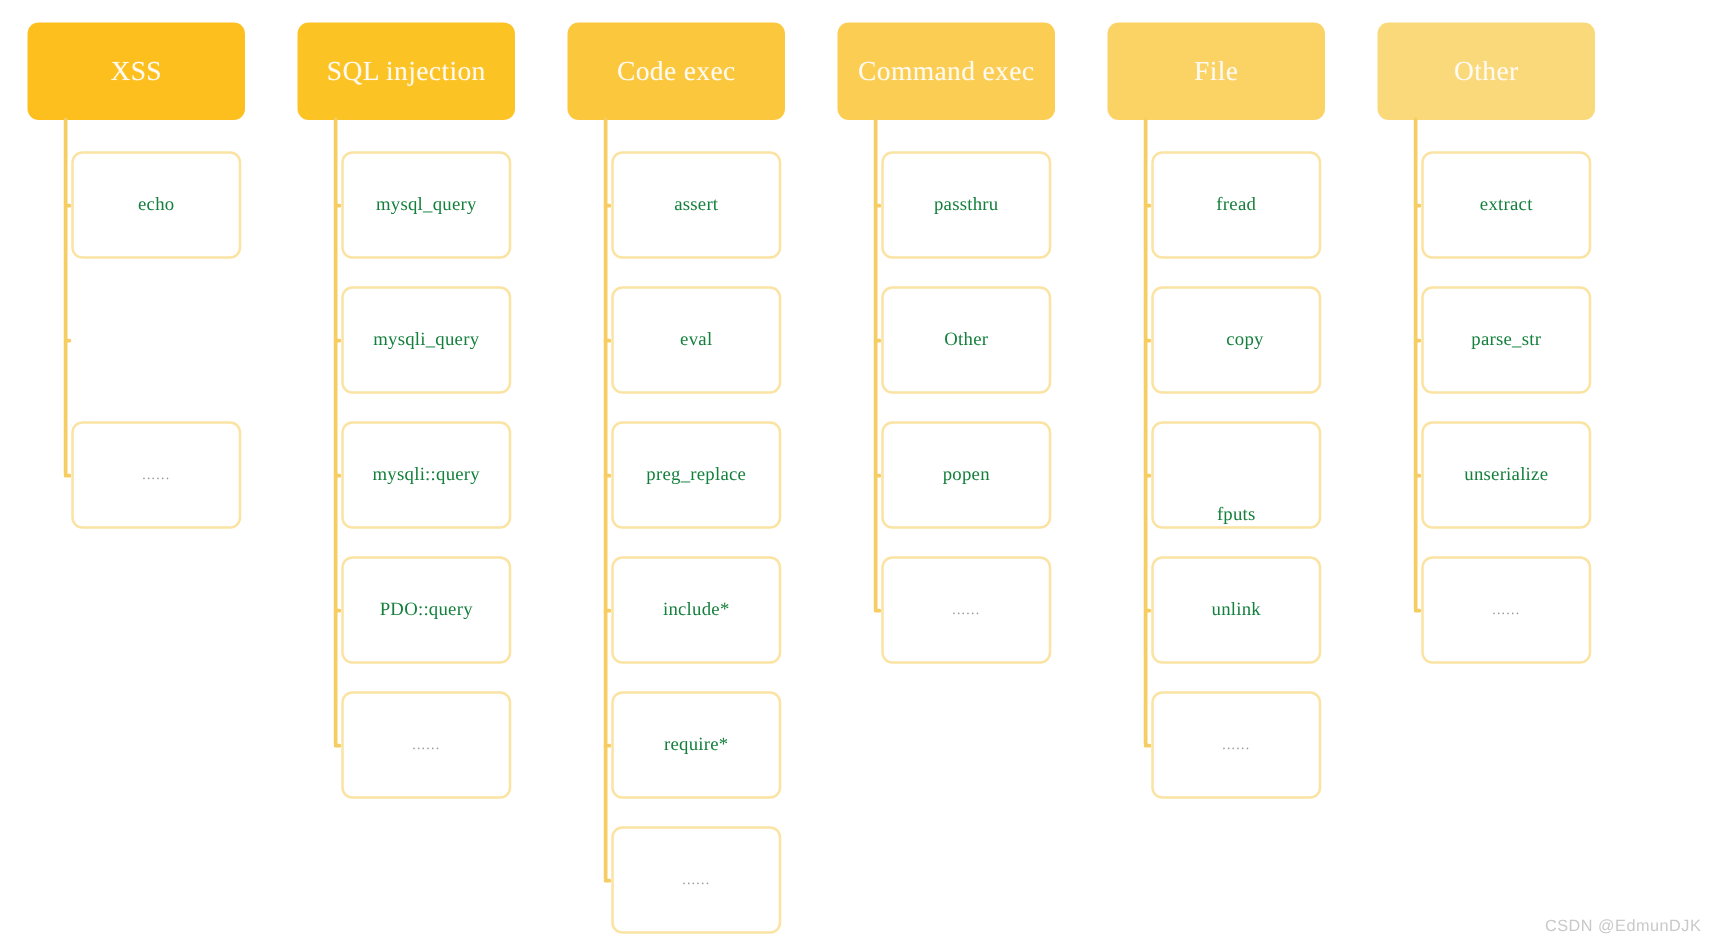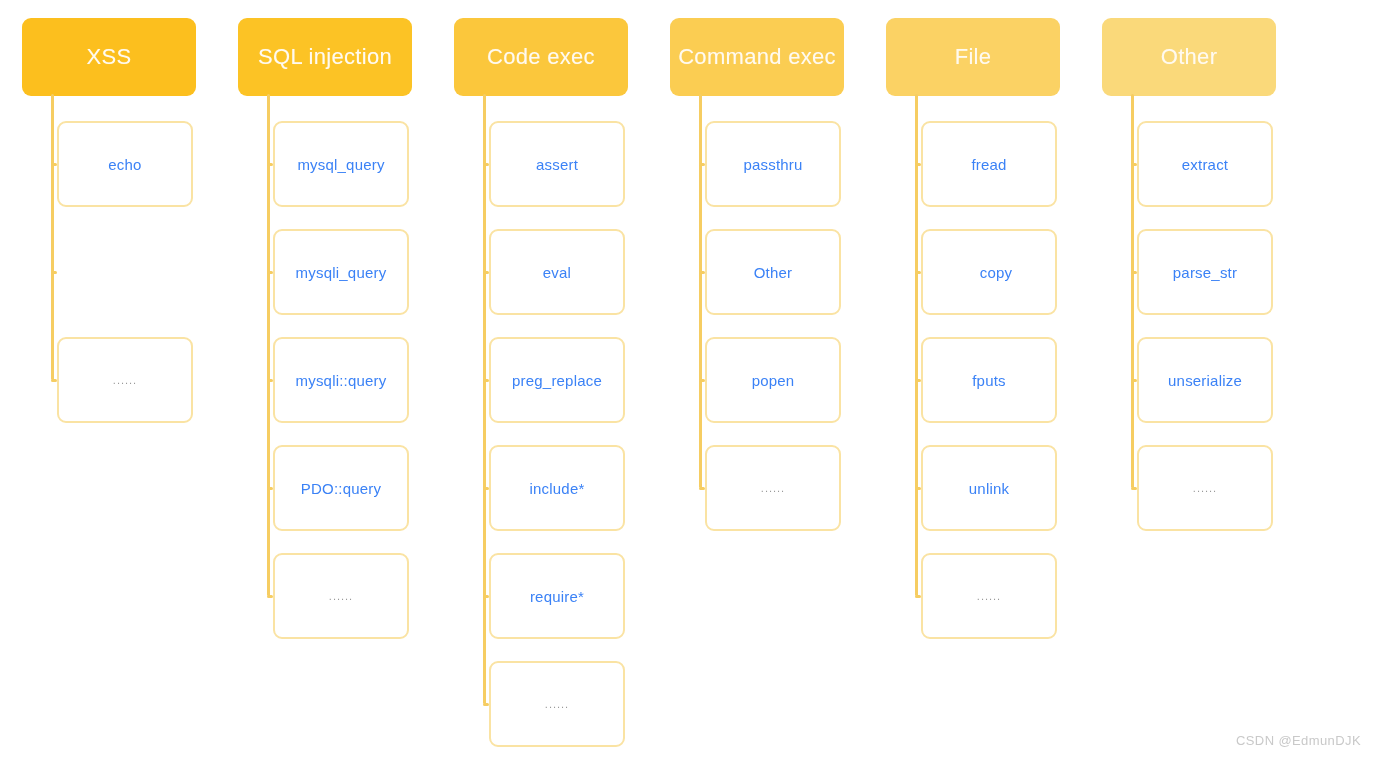--- a/index.html
+++ b/index.html
@@ -19,20 +19,21 @@
     height: 760px;
     background: #ffffff;
   }
 
   
   .column {
     position: absolute;
     top: 0;
     width: 216px;
     height: 640px;
+    font-family: Liberation Serif, serif;
   }
 
   
   .cat-header {
     position: absolute;
     left: 22px;
     top: 18px;
     width: 174px;
     height: 78px;
     border-radius: 9px;
@@ -72,21 +73,21 @@
     border: 2.5px solid #fae3a3;
     border-radius: 9px;
     display: flex;
     align-items: center;
     justify-content: center;
     text-align: center;
     padding: 0 6px;
   }
   .fn-label {
     font-size: 15px;
-    color: #3b82f6;
+    color: #15803d;
     letter-spacing: 0.2px;
     filter: blur(0.2px);
   }
   .fn-label.ellipsis {
     font-size: 11px;
     color: #9a9a9a;
     letter-spacing: 1px;
   }
 
   
@@ -195,21 +196,21 @@
         <div class="trunk" style="left: 51px; top: 94px; height: 502px;"></div>
         <div class="stub" style="left: 51px; top: 162.5px; width: 6px;"></div>
         <div class="fn-box" style="left: 57px; top: 121px;">
           <span class="fn-label">fread</span>
         </div>
         <div class="stub" style="left: 51px; top: 270.5px; width: 6px;"></div>
         <div class="fn-box" style="left: 57px; top: 229px; padding-left: 20px;">
           <span class="fn-label">copy</span>
         </div>
         <div class="stub" style="left: 51px; top: 378.5px; width: 6px;"></div>
-        <div class="fn-box" style="left: 57px; top: 337px;">
+        <div class="fn-box" style="left: 57px; top: 337px; align-items: flex-end;">
           <span class="fn-label">fputs</span>
         </div>
         <div class="stub" style="left: 51px; top: 486.5px; width: 6px;"></div>
         <div class="fn-box" style="left: 57px; top: 445px;">
           <span class="fn-label">unlink</span>
         </div>
         <div class="stub" style="left: 51px; top: 594.5px; width: 6px;"></div>
         <div class="fn-box" style="left: 57px; top: 553px;">
           <span class="fn-label ellipsis">......</span>
         </div>

